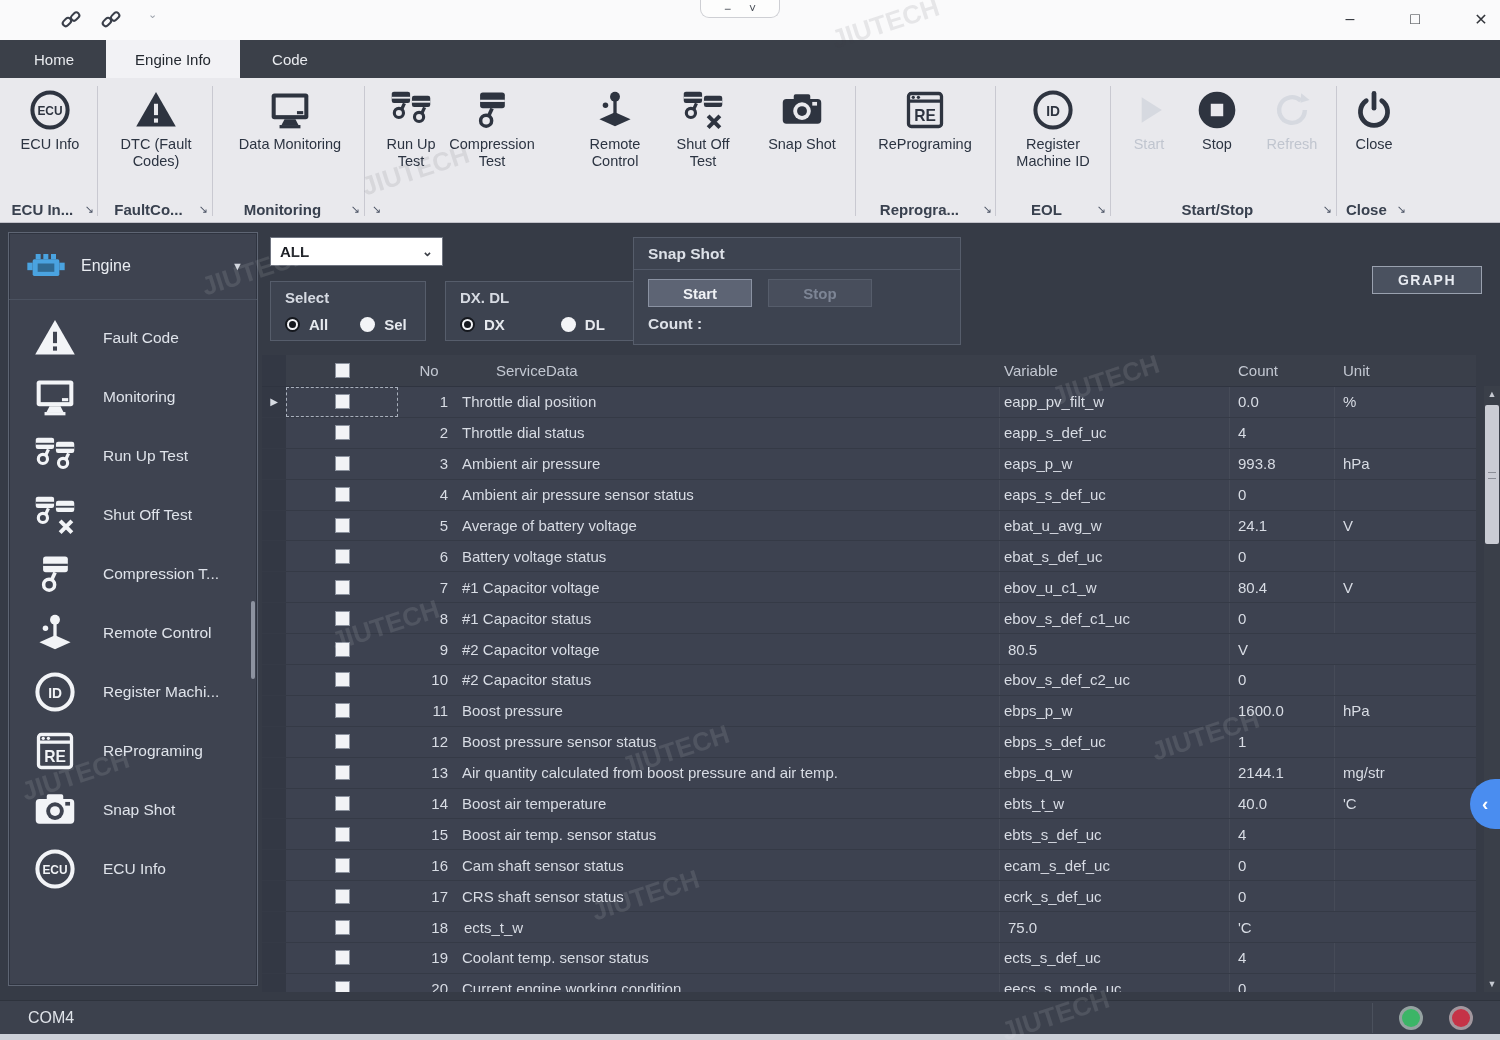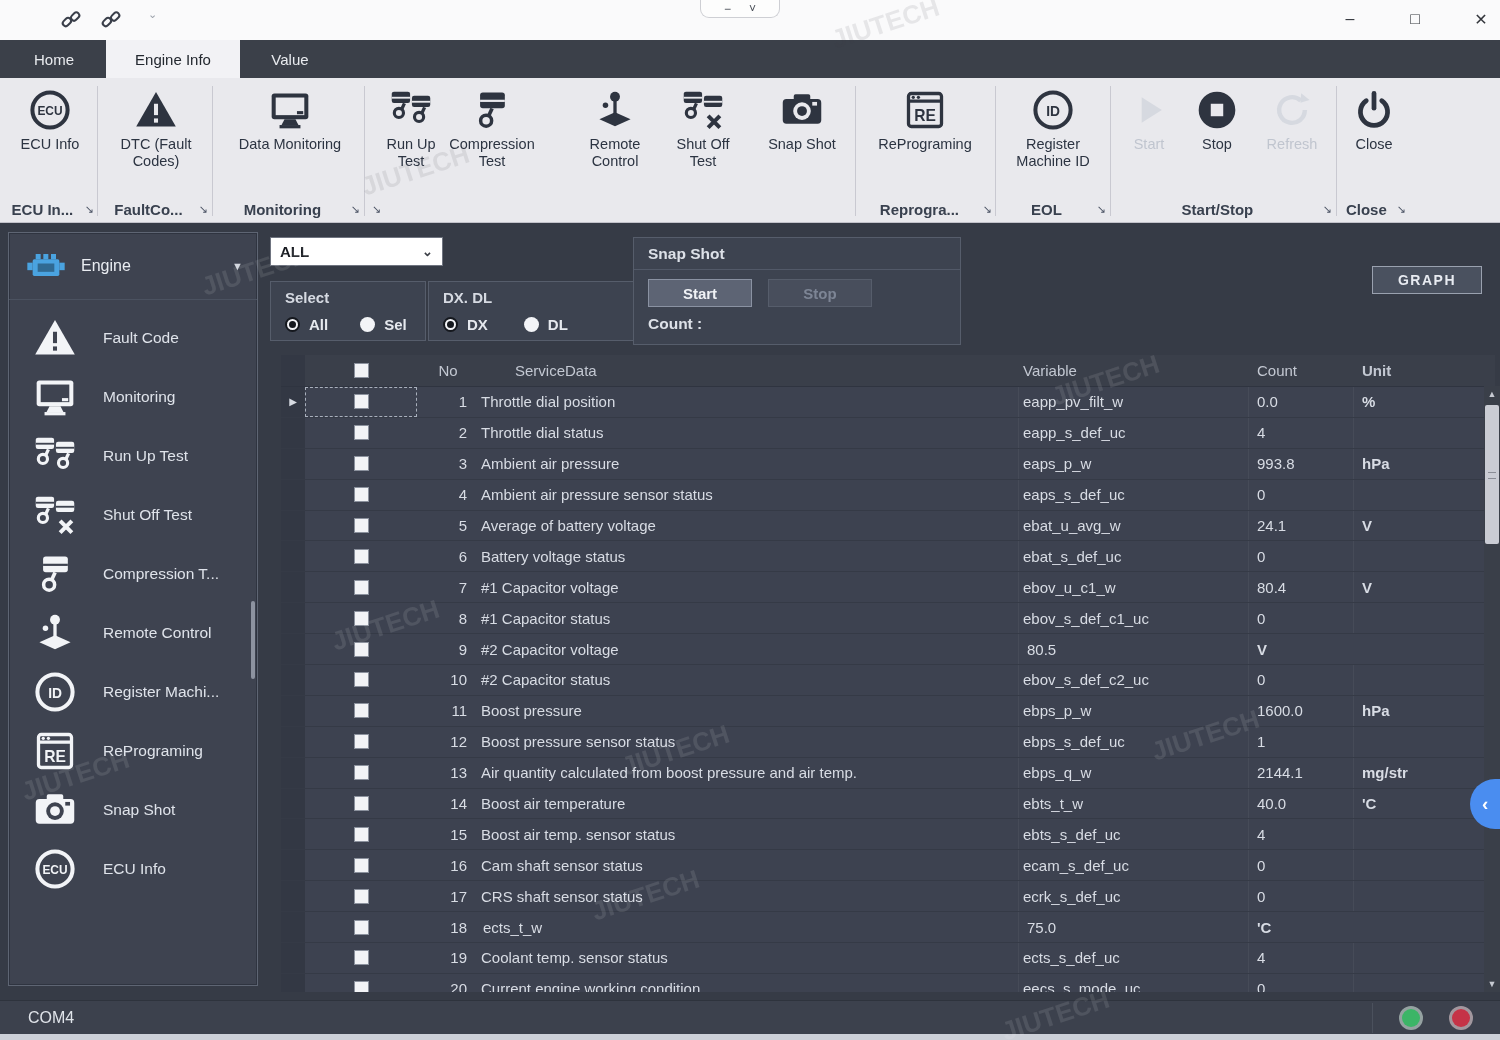--- a/index.html
+++ b/index.html
@@ -70,36 +70,36 @@
   .snap-btns{display:flex;gap:16px;padding:9px 0 0 14px;}
   .sbtn{width:104px;height:28px;display:flex;align-items:center;justify-content:center;font-size:15px;font-weight:bold;box-sizing:border-box;}
   .sbtn.start{background:#5d6474;border:1px solid #8a92a2;color:#f0f2f6;}
   .sbtn.stop{background:#484e5c;border:1px solid #565d6b;color:#7d8595;}
   .snap-count{padding:8px 0 0 14px;font-size:15.5px;font-weight:bold;color:#dde1e8;}
   .graphbtn{left:1372px;top:266px;width:110px;height:28px;background:#4a515f;border:1px solid #9aa1af;
             color:#e8ebf1;font-size:14px;font-weight:bold;letter-spacing:1.5px;
             display:flex;align-items:center;justify-content:center;box-sizing:border-box;}
 
   
-  .table{left:281px;top:355px;width:1214px;height:637px;overflow:hidden;}
+  .table{left:262px;top:355px;width:1214px;height:637px;overflow:hidden;}
   .grid7{display:grid;grid-template-columns:24px 112px 62px 540px 230px 105px auto;align-items:center;}
   .thead{height:31px;background:#3a3f4a;color:#c3c8d2;font-size:15px;border-bottom:1px solid #2f3440;}
   .tbody{height:606px;overflow:hidden;}
   .tr{height:30.9px;background:#3d4250;border-bottom:1px solid #353a46;color:#d8dce4;font-size:15px;box-sizing:border-box;}
   .cstrip{background:#333844;height:100%;display:flex;align-items:center;justify-content:center;
           color:#d7dbe2;font-size:10px;}
   .cchk{height:100%;display:flex;align-items:center;justify-content:center;}
   .cchk.fc{border:1px dashed #a9b0bc;box-sizing:border-box;}
   .cb{width:13px;height:13px;background:#f2f3f6;border:1px solid #8b919d;display:inline-block;}
   .cno{text-align:right;padding-right:12px;}
   .csvc{padding-left:2px;}
   .th-svc{padding-left:36px;}
   .cvar{padding-left:4px;}
   .csvc,.cvar,.cval{height:100%;display:flex;align-items:center;border-right:1px solid rgba(255,255,255,0.05);box-sizing:border-box;}
-  .cunit{padding-left:8px;font-weight:bold;}
+  .cunit{padding-left:8px;}
 
   
   .vscroll{left:1484px;top:386px;width:16px;height:606px;background:#3a3f49;}
   .sarrow{position:absolute;left:0;width:16px;height:16px;display:flex;align-items:center;justify-content:center;
           color:#c6c9d1;font-size:9px;}
   .sthumb{position:absolute;left:1px;top:19px;width:14px;height:139px;background:#caccd4;border-radius:2px;}
   .sthumb::after{content:"";position:absolute;left:3px;right:3px;top:50%;margin-top:-3px;height:5px;
                  border-top:1px solid #8a8d96;border-bottom:1px solid #8a8d96;}
   .chev{left:1470px;top:779px;width:54px;height:50px;border-radius:25px;background:#4a8df0;color:#fff;
         display:flex;align-items:center;padding-left:12px;font-size:19px;font-weight:bold;box-sizing:border-box;}
@@ -240,21 +240,21 @@
     <span>˅</span>
   </div>
   <div class="wbtn" style="left:1335px">–</div>
   <div class="wbtn" style="left:1400px">□</div>
   <div class="wbtn" style="left:1466px">✕</div>
 </div>
 
 <div class="abs tabbar">
   <div class="tab" style="left:10px;width:88px">Home</div>
   <div class="tab active" style="left:106px;width:134px">Engine Info</div>
-  <div class="tab" style="left:252px;width:76px">Value</div>
+  <div class="tab" style="left:252px;width:76px">Code</div>
 </div>
 
 <div class="abs ribbon">
   <div class="rdiv" style="left:97px"></div>
   <div class="rdiv" style="left:212px"></div>
   <div class="rdiv" style="left:364px"></div>
   <div class="rdiv" style="left:855px"></div>
   <div class="rdiv" style="left:995px"></div>
   <div class="rdiv" style="left:1110px"></div>
   <div class="rdiv" style="left:1336px"></div>
@@ -512,23 +512,23 @@
       <span class="radio on"></span>
       <span>All</span>
     </span>
     <span class="ropt">
       <span class="radio"></span>
       <span>Sel</span>
     </span>
   </div>
 </div>
 
-<div class="abs gbox" style="left:428px;top:281px;width:214px;height:60px">
+<div class="abs gbox" style="left:445px;top:281px;width:214px;height:60px">
   <div class="gtitle">DX. DL</div>
-  <div class="rrow" style="gap:36px">
+  <div class="rrow" style="gap:56px">
     <span class="ropt">
       <span class="radio on"></span>
       <span>DX</span>
     </span>
     <span class="ropt">
       <span class="radio"></span>
       <span>DL</span>
     </span>
   </div>
 </div>

